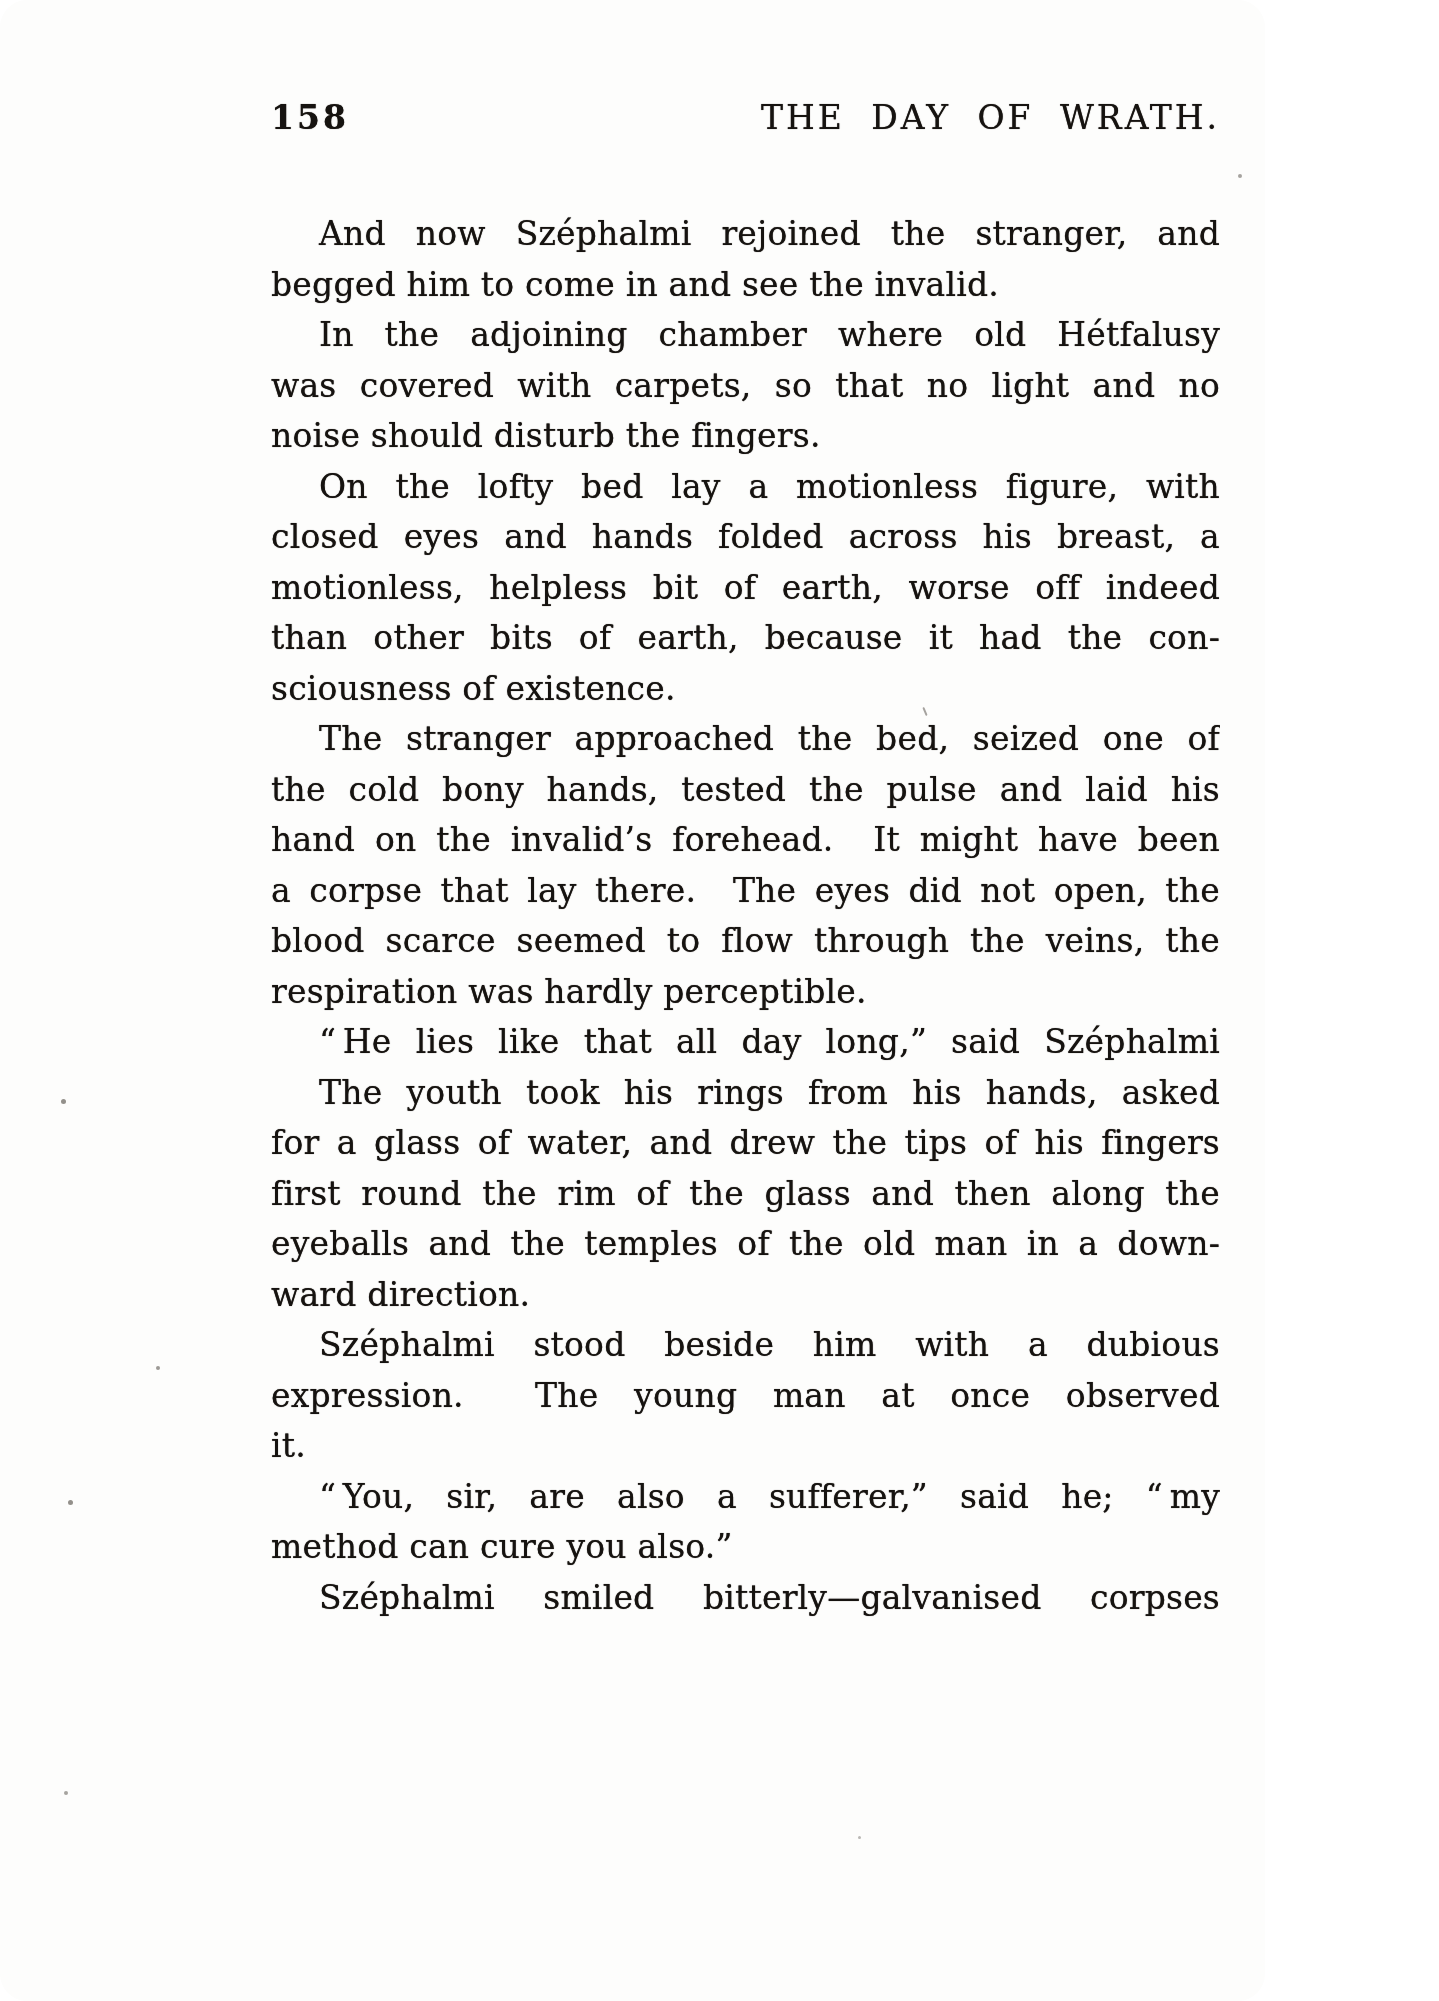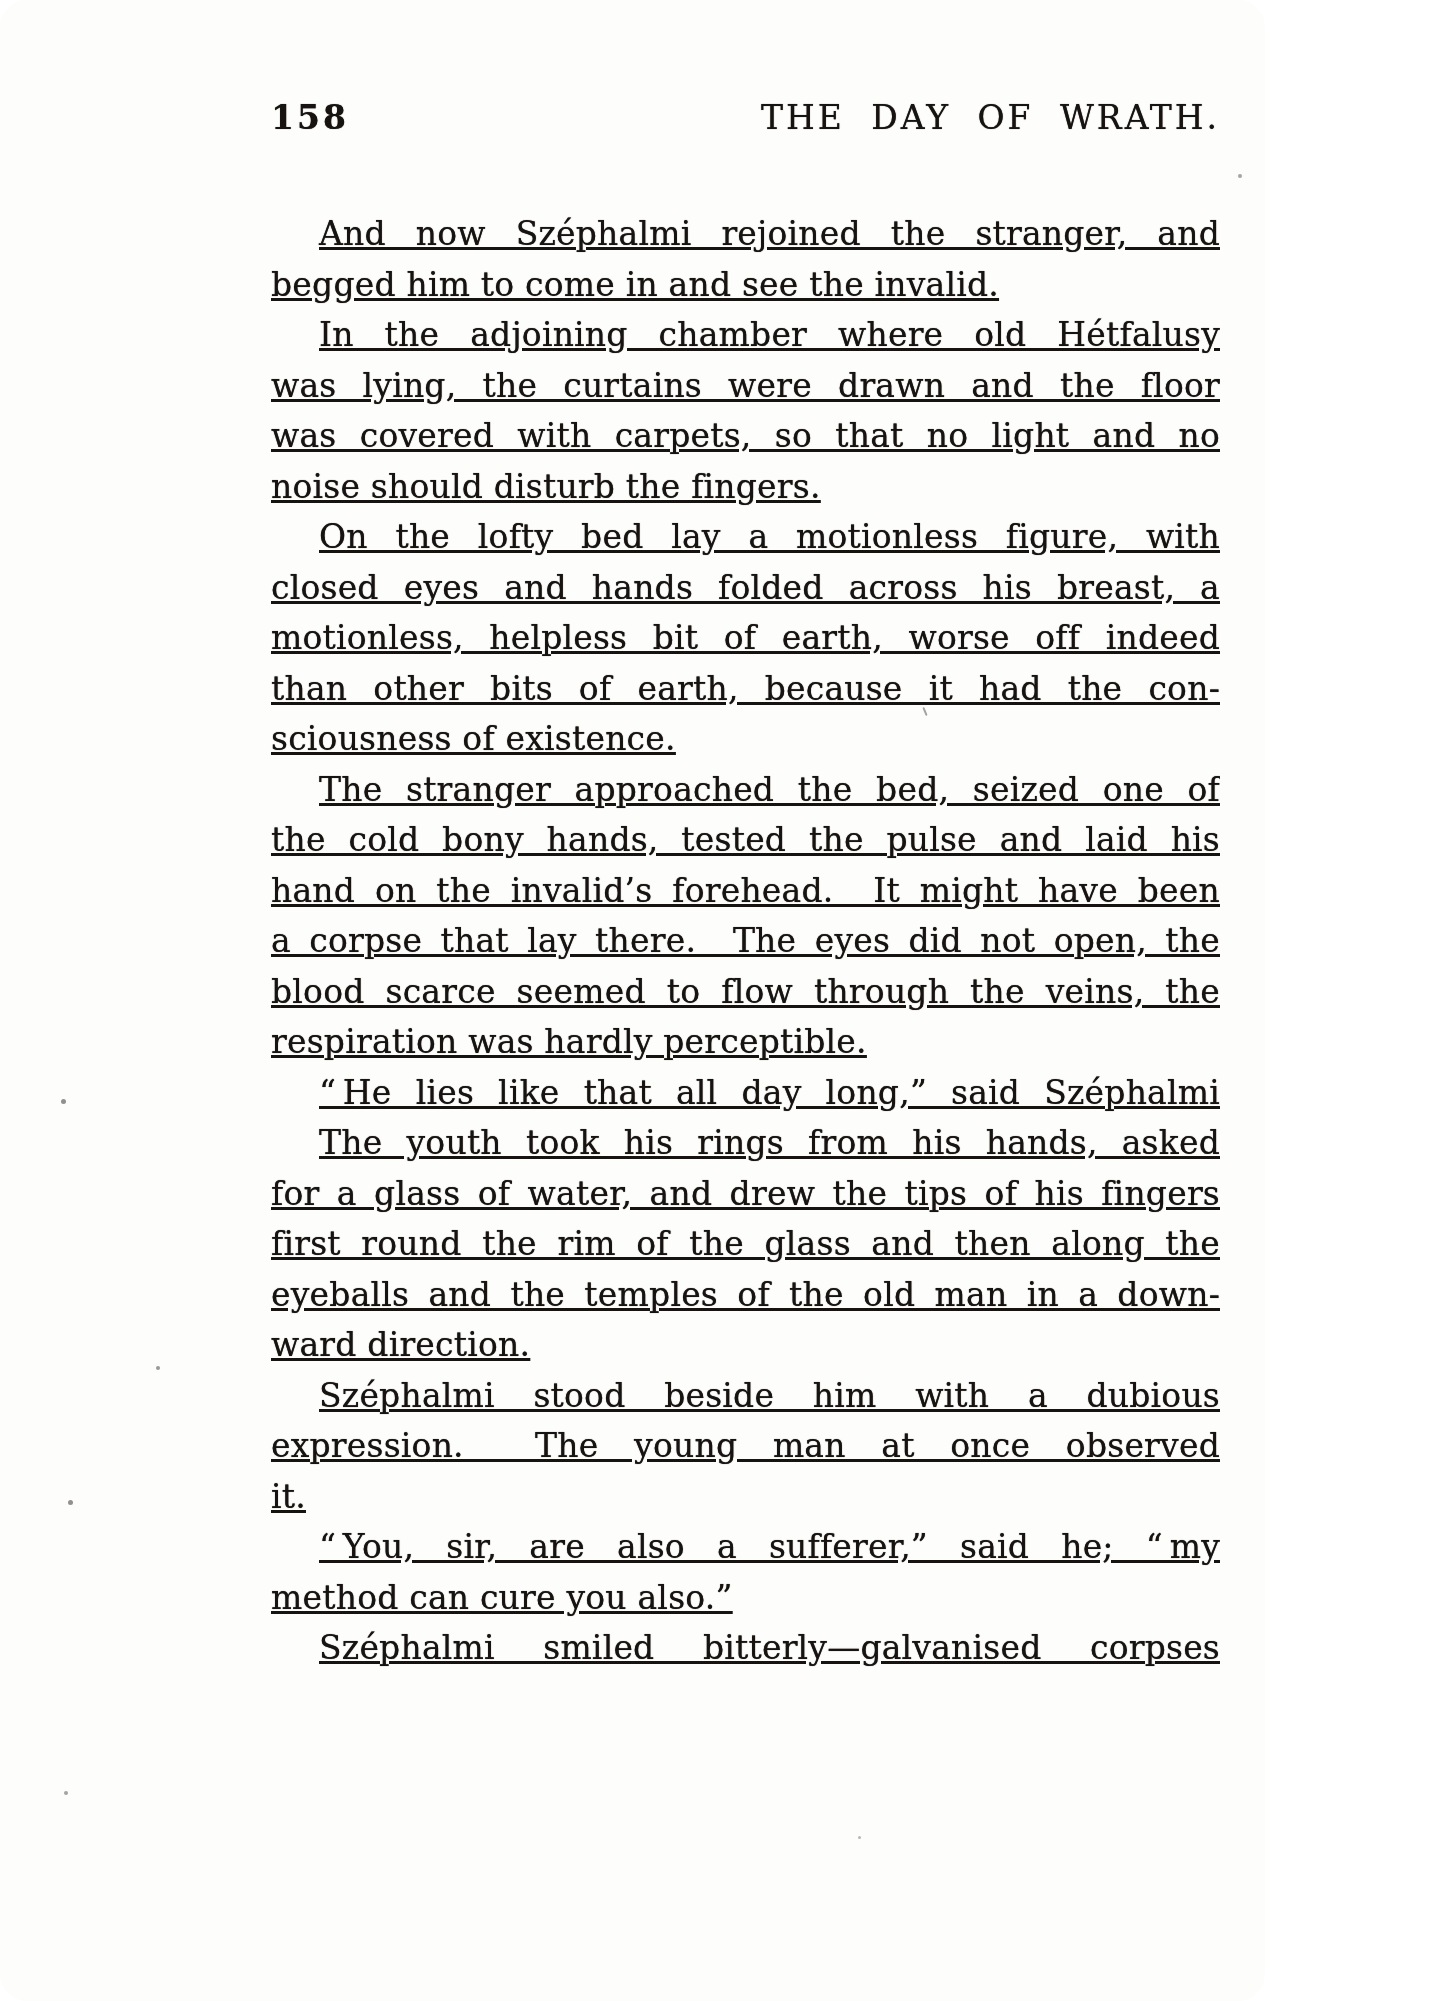--- a/index.html
+++ b/index.html
@@ -43,21 +43,20 @@
 
   
   .textblock {
     position: absolute;
     left: 271px;
     top: 209px;
     width: 949px;
     font-size: 33px;
     line-height: 50.5px;
     letter-spacing: 0.2px;
-    text-decoration: underline;
   }
   .line {
     height: 50.5px;
     overflow: hidden;
     text-align: justify;
     text-align-last: justify;
   }
   .line.indent { padding-left: 48px; }
   .line.last   { text-align-last: left; }
 
@@ -77,21 +76,20 @@
 
   <div class="header">
     <span class="pagenum">158</span>
     <span class="running-title">THE DAY OF WRATH.</span>
   </div>
 
   <div class="textblock">
       <div class="line indent">And now Széphalmi rejoined the stranger, and</div>
       <div class="line last">begged him to come in and see the invalid.</div>
       <div class="line indent">In the adjoining chamber where old Hétfalusy</div>
-      <div class="line">was lying, the curtains were drawn and the floor</div>
       <div class="line">was covered with carpets, so that no light and no</div>
       <div class="line last">noise should disturb the fingers.</div>
       <div class="line indent">On the lofty bed lay a motionless figure, with</div>
       <div class="line">closed eyes and hands folded across his breast, a</div>
       <div class="line">motionless, helpless bit of earth, worse off indeed</div>
       <div class="line">than other bits of earth, because it had the con-</div>
       <div class="line last">sciousness of existence.</div>
       <div class="line indent">The stranger approached the bed, seized one of</div>
       <div class="line">the cold bony hands, tested the pulse and laid his</div>
       <div class="line">hand on the invalid’s forehead.&nbsp; It might have been</div>

